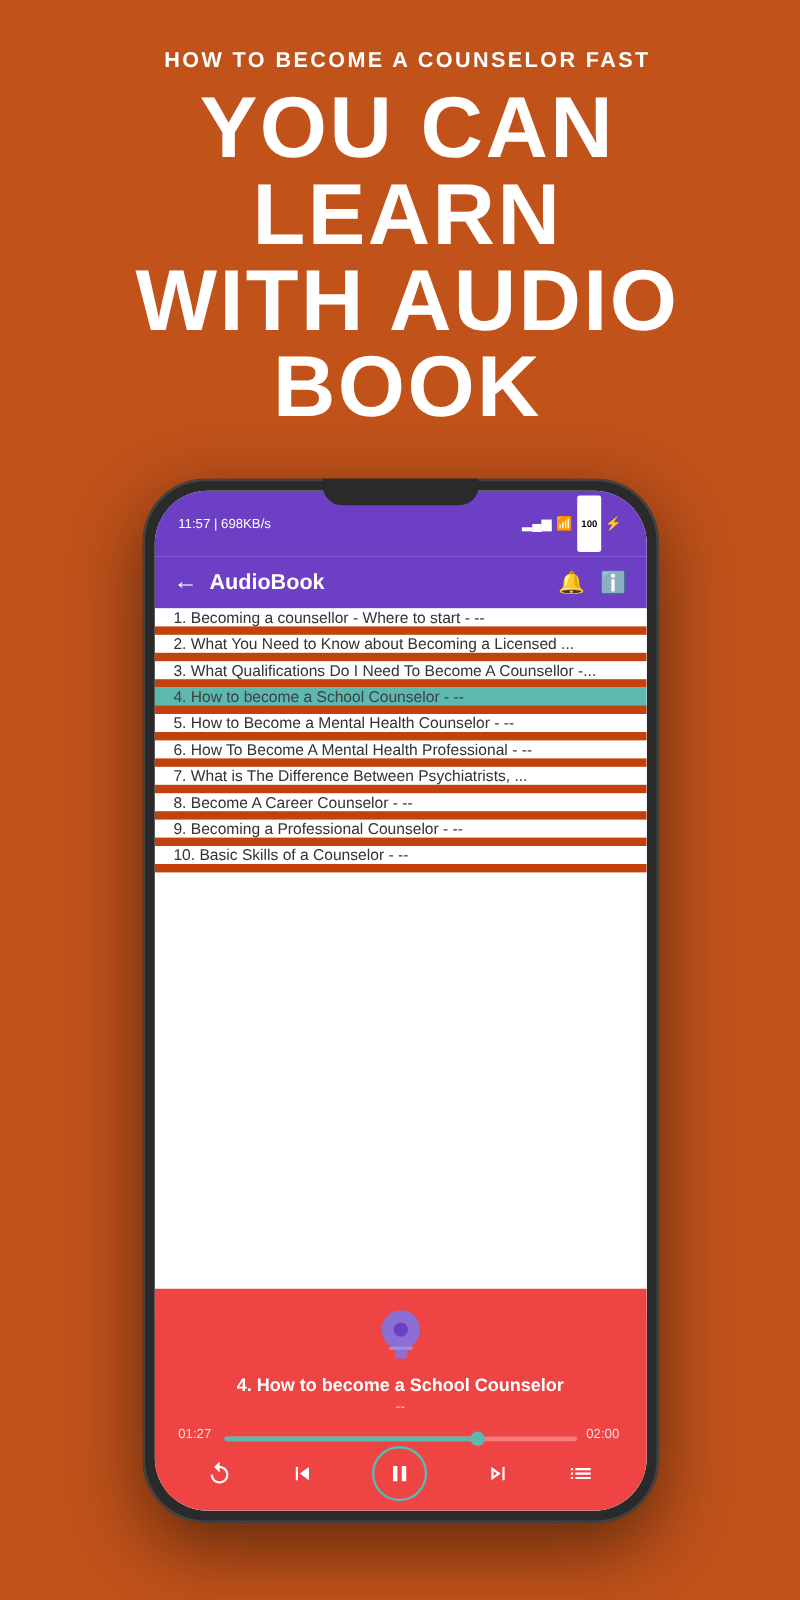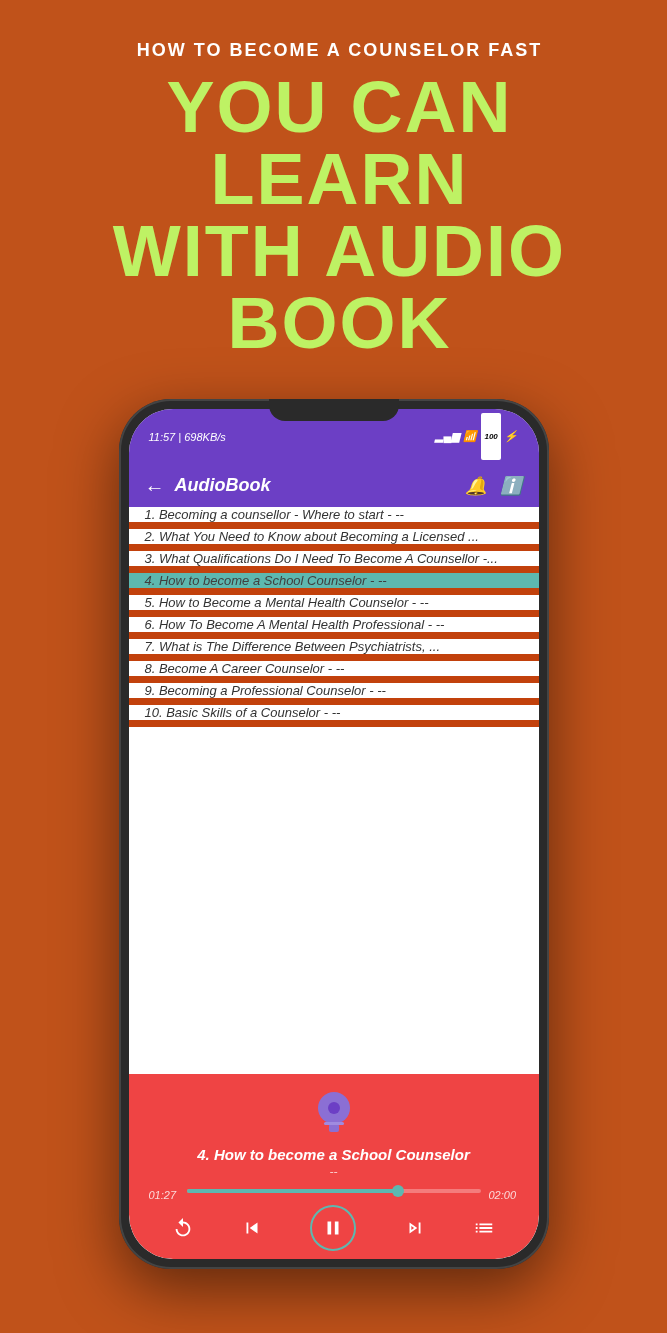--- a/index.html
+++ b/index.html
@@ -20,34 +20,33 @@
     }
     .subtitle-text {
       color: #fff;
       font-size: 18px;
       font-weight: 700;
       letter-spacing: 2px;
       text-transform: uppercase;
       margin-bottom: 10px;
     }
     .main-title {
-      color: #bef264;
+      color: #ffffff;
       font-size: 72px;
       font-weight: 900;
       text-transform: uppercase;
       line-height: 1.0;
       letter-spacing: 2px;
     }
 
     
     .phone-container {
       display: flex;
       justify-content: center;
       margin-top: 20px;
-      font-style: italic;
     }
     .phone-outer {
       width: 430px;
       height: 870px;
       background: #2a2a2a;
       border-radius: 52px;
       padding: 10px;
       box-shadow: 0 20px 60px rgba(0,0,0,0.5), inset 0 0 0 2px #444;
       position: relative;
     }
@@ -167,21 +166,21 @@
     
     .player-art-row {
       display: flex;
       justify-content: center;
       margin-bottom: 8px;
     }
 
     
     .progress-row {
       display: flex;
-      align-items: flex-start;
+      align-items: flex-end;
       gap: 8px;
       margin-bottom: 4px;
     }
     .time-label {
       font-size: 11px;
       color: rgba(255,255,255,0.8);
       min-width: 30px;
     }
     .progress-bar {
       flex: 1;

